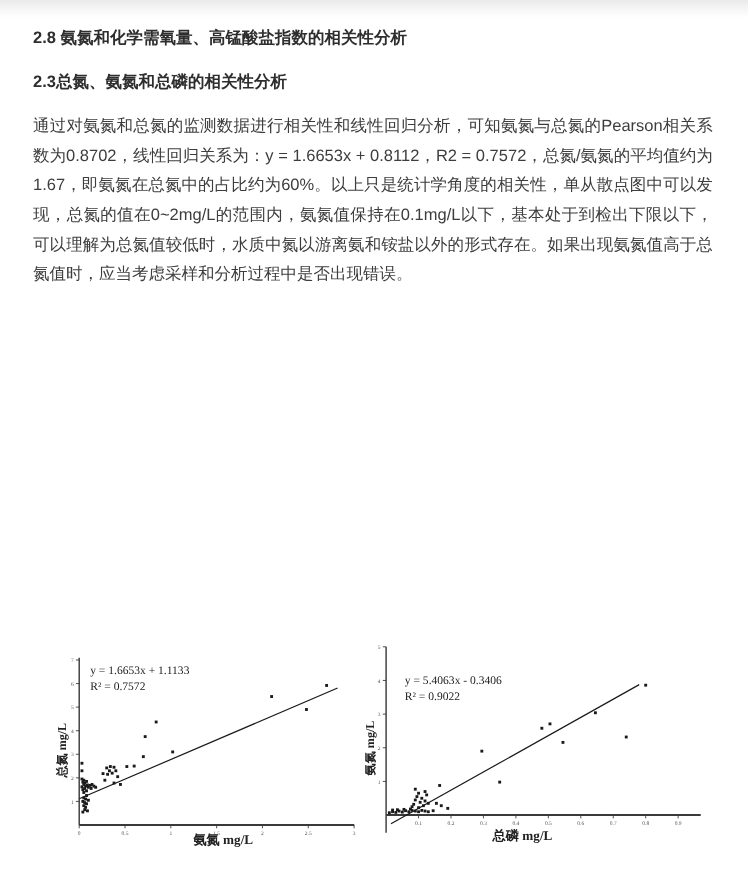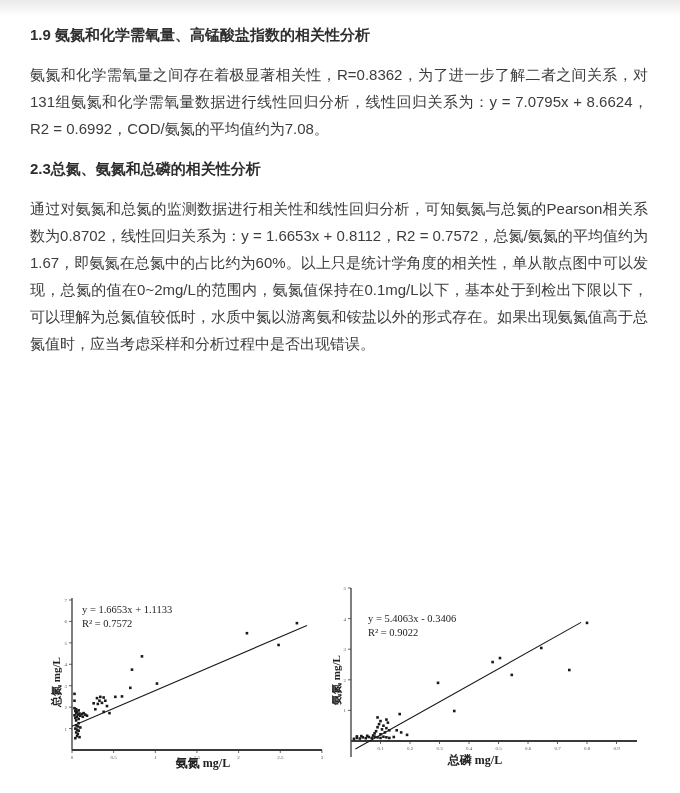--- a/index.html
+++ b/index.html
@@ -14,22 +14,21 @@
   .chart-left{left:28px;}
   .chart-right{left:332px;}
   svg text{font-family:"Liberation Serif","DejaVu Serif",serif;}
 </style>
 </head>
 <body>
 
 <div class="top-strip"></div>
 
 <div class="content">
-  <h2>1.9 氨氮和化学需氧量、高锰酸盐指数的相关性分析</h2>
-  <p>氨氮和化学需氧量之间存在着极显著相关性，R=0.8362，为了进一步了解二者之间关系，对131组氨氮和化学需氧量数据进行线性回归分析，线性回归关系为：y = 7.0795x + 8.6624，R2 = 0.6992，COD/氨氮的平均值约为7.08。</p>
+  <h2>2.8 氨氮和化学需氧量、高锰酸盐指数的相关性分析</h2>
   <h2>2.3总氮、氨氮和总磷的相关性分析</h2>
   <p>通过对氨氮和总氮的监测数据进行相关性和线性回归分析，可知氨氮与总氮的Pearson相关系数为0.8702，线性回归关系为：y = 1.6653x + 0.8112，R2 = 0.7572，总氮/氨氮的平均值约为1.67，即氨氮在总氮中的占比约为60%。以上只是统计学角度的相关性，单从散点图中可以发现，总氮的值在0~2mg/L的范围内，氨氮值保持在0.1mg/L以下，基本处于到检出下限以下，可以理解为总氮值较低时，水质中氮以游离氨和铵盐以外的形式存在。如果出现氨氮值高于总氮值时，应当考虑采样和分析过程中是否出现错误。</p>
 </div>
 
 <div class="charts-row">
   <svg id="chart-left" class="chart chart-left" width="304" height="211">
       <line x1="44" y1="16" x2="44" y2="168" stroke="#3a3a3a" stroke-width="1.3"></line>
       <line x1="44" y1="168" x2="294" y2="168" stroke="#3a3a3a" stroke-width="1.8"></line>
       <line x1="44" y1="168" x2="44" y2="171" stroke="#3a3a3a" stroke-width="0.8"></line>
       <text x="44" y="177" text-anchor="middle" font-size="5" fill="#555">0</text>

